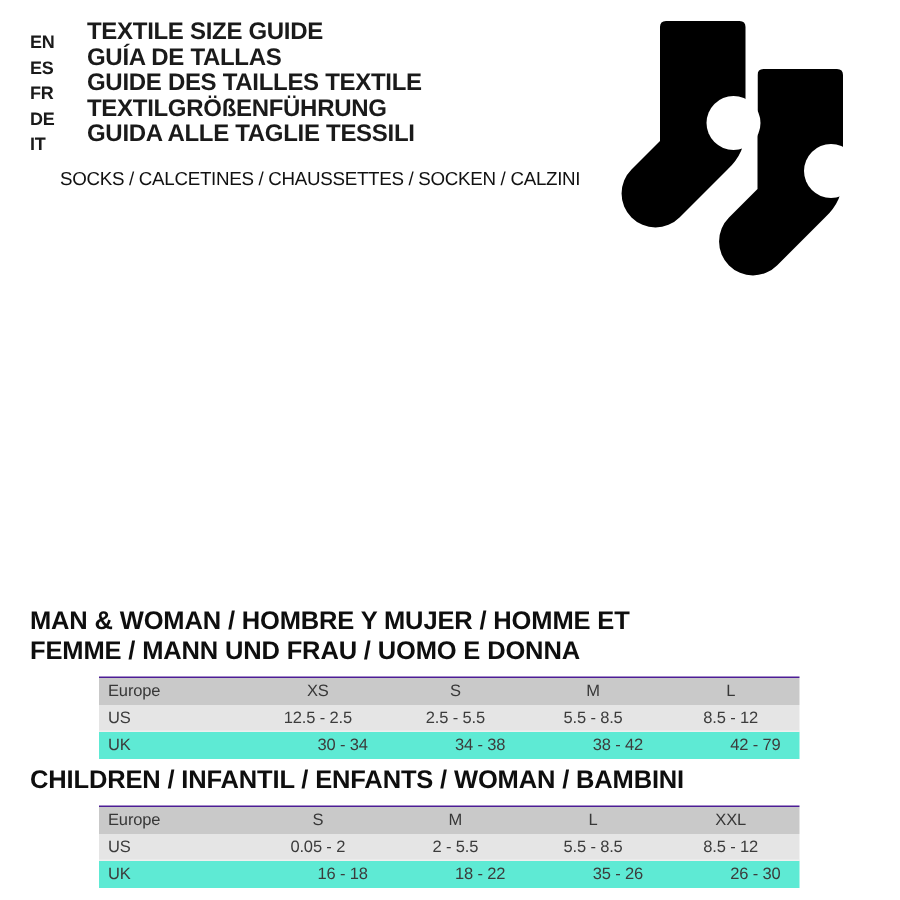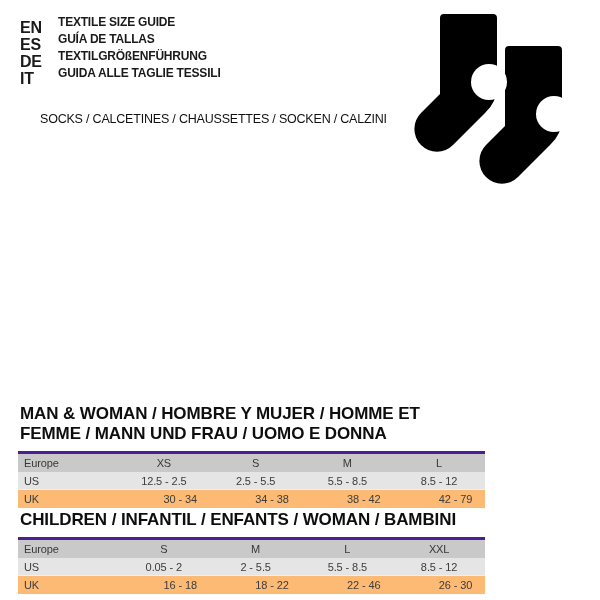--- a/index.html
+++ b/index.html
@@ -9,71 +9,75 @@
     position: relative;
     width: 600px; height: 600px;
     background: #ffffff;
     overflow: hidden;
   }
 
   
   .lang-list { position: absolute; left: 20px; top: 13px; }
   .lang-row { display: flex; height: 17px; align-items: center; }
   .lang-code {
-    width: 38px; font-size: 16px; font-weight: bold;
+    width: 38px; font-size: 12px; font-weight: bold;
     letter-spacing: -0.2px; color: #1a1a1a; margin-top: 12px;
   }
   .lang-label {
-    font-size: 12px; font-weight: bold;
+    font-size: 16px; font-weight: bold;
     letter-spacing: -0.2px; color: #1a1a1a;
   }
   .category-line {
     position: absolute; left: 20px; top: 112px;
     font-size: 12.5px; font-weight: normal; letter-spacing: -0.2px;
     color: #111111;
     margin-left: 20px;
   }
 
   
   .socks-wrap { position: absolute; left: 395px; top: 5px; width: 200px; height: 185px; }
 
   
   .size-section { position: absolute; left: 18px; width: 467px; }
   .section-man { top: 404px; }
   .section-children { top: 510px; }
   .table-title {
     font-size: 17px; font-weight: bold; letter-spacing: -0.1px;
     color: #0e0e0e; margin-left: 2px; margin-bottom: 7px;
   }
-  .size-table { width: 467px; border-top: 3px solid #4c1d95; }
+  .size-table { width: 467px; border-top: 1px solid #4c1d95; margin-left: 48px; }
   .t-row {
     display: grid;
     grid-template-columns: 100px repeat(4, 1fr);
     height: 18px; align-items: center;
     font-size: 11px; color: #3c3c3c;
   }
   .t-row > div { text-align: center; letter-spacing: -0.1px; }
   .t-row > div:first-child { text-align: left; padding-left: 6px; }
   .t-head { background: #c9c9c9; color: #383838; }
   .r-white { background: #e5e5e5; border-bottom: 1px solid #efefef; }
-  .r-gray  { background: #fdba74; gap: 33px; }
+  .r-gray  { background: #5eead4; gap: 33px; }
 </style>
 </head>
 <body>
 
 <div class="canvas">
 
   <div class="lang-list">
     <div class="lang-row">
       <span class="lang-code">EN</span>
       <span class="lang-label">TEXTILE SIZE GUIDE</span>
     </div>
     <div class="lang-row">
       <span class="lang-code">ES</span>
       <span class="lang-label">GUÍA DE TALLAS</span>
+    </div>
+    <div class="lang-row">
+      <span class="lang-code">FR</span>
+      <span class="lang-label">GUIDE DES TAILLES TEXTILE</span>
     </div>
     <div class="lang-row">
       <span class="lang-code">DE</span>
       <span class="lang-label">TEXTILGRÖßENFÜHRUNG</span>
     </div>
     <div class="lang-row">
       <span class="lang-code">IT</span>
       <span class="lang-label">GUIDA ALLE TAGLIE TESSILI</span>
     </div>
   </div>
@@ -137,19 +141,19 @@
         <div>US</div>
         <div>0.05 - 2</div>
         <div>2 - 5.5</div>
         <div>5.5 - 8.5</div>
         <div>8.5 - 12</div>
       </div>
       <div class="t-row r-gray">
         <div>UK</div>
         <div>16 - 18</div>
         <div>18 - 22</div>
-        <div>22 - 46</div>
+        <div>35 - 26</div>
         <div>26 - 30</div>
       </div>
     </div>
   </div>
 
 </div>
 
 </body></html>

